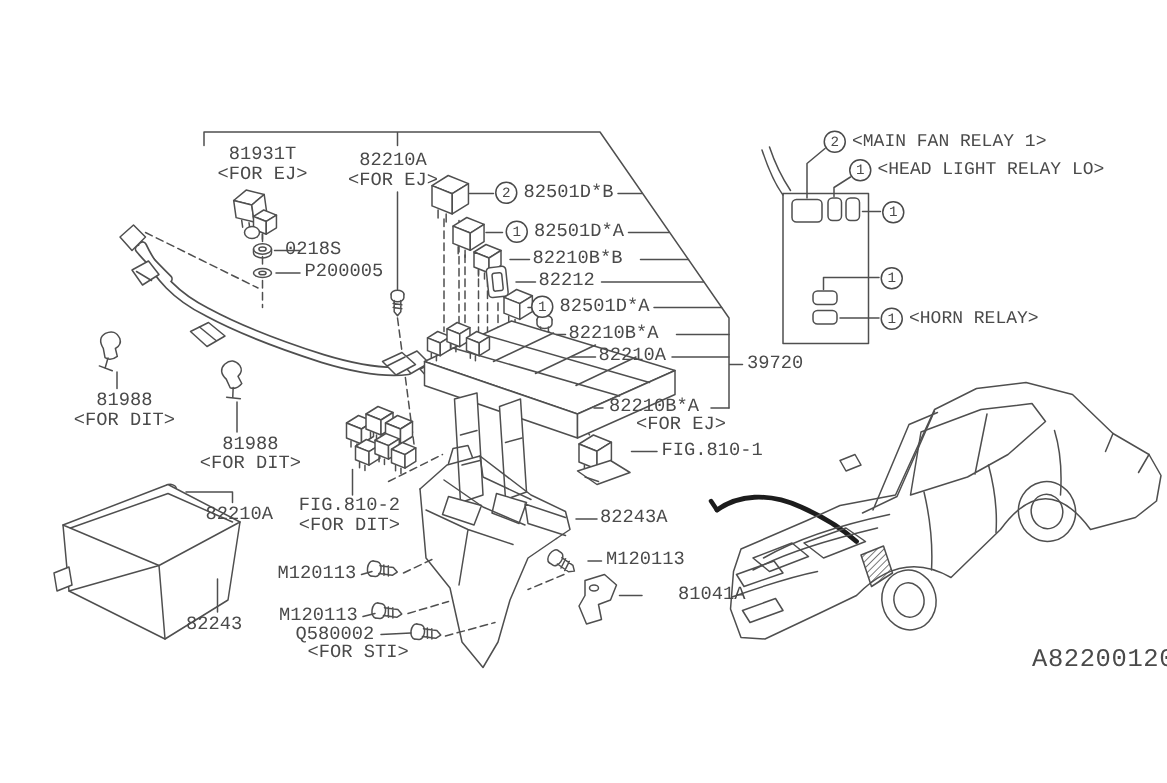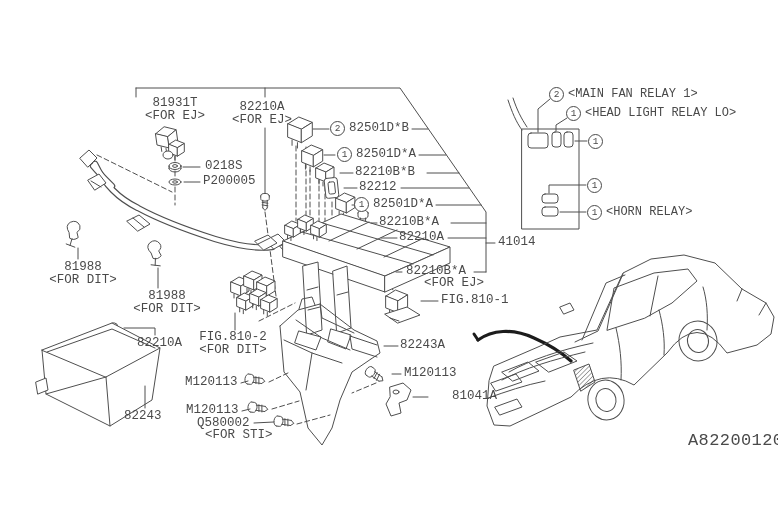--- a/index.html
+++ b/index.html
@@ -266,21 +266,21 @@
 </svg>
 
   <div class="lbl ctr" style="left:136px;top:97px;width:78px">
     <span>81931T</span>
     <span class="sub">&lt;FOR EJ&gt;</span>
   </div>
   <div class="lbl ctr" style="left:223px;top:101px;width:78px">
     <span>82210A</span>
     <span class="sub">&lt;FOR EJ&gt;</span>
   </div>
-  <div class="lbl" style="left:205px;top:160px">
+  <div class="lbl" style="left:190px;top:160px">
     <span>0218S</span>
   </div>
   <div class="lbl" style="left:203px;top:175px">
     <span>P200005</span>
   </div>
 
   <div class="lbl row" style="left:330px;top:121px">
     <span class="badge">2</span>
     <span>82501D*B</span>
   </div>
@@ -298,21 +298,21 @@
     <span class="badge">1</span>
     <span>82501D*A</span>
   </div>
   <div class="lbl" style="left:379px;top:216px">
     <span>82210B*A</span>
   </div>
   <div class="lbl" style="left:399px;top:231px">
     <span>82210A</span>
   </div>
   <div class="lbl" style="left:498px;top:236px">
-    <span>41014</span>
+    <span>39720</span>
   </div>
   <div class="lbl" style="left:406px;top:265px">
     <span>82210B*A</span>
   </div>
   <div class="lbl" style="left:424px;top:277px">
     <span>&lt;FOR EJ&gt;</span>
   </div>
   <div class="lbl" style="left:441px;top:294px">
     <span>FIG.810-1</span>
   </div>

